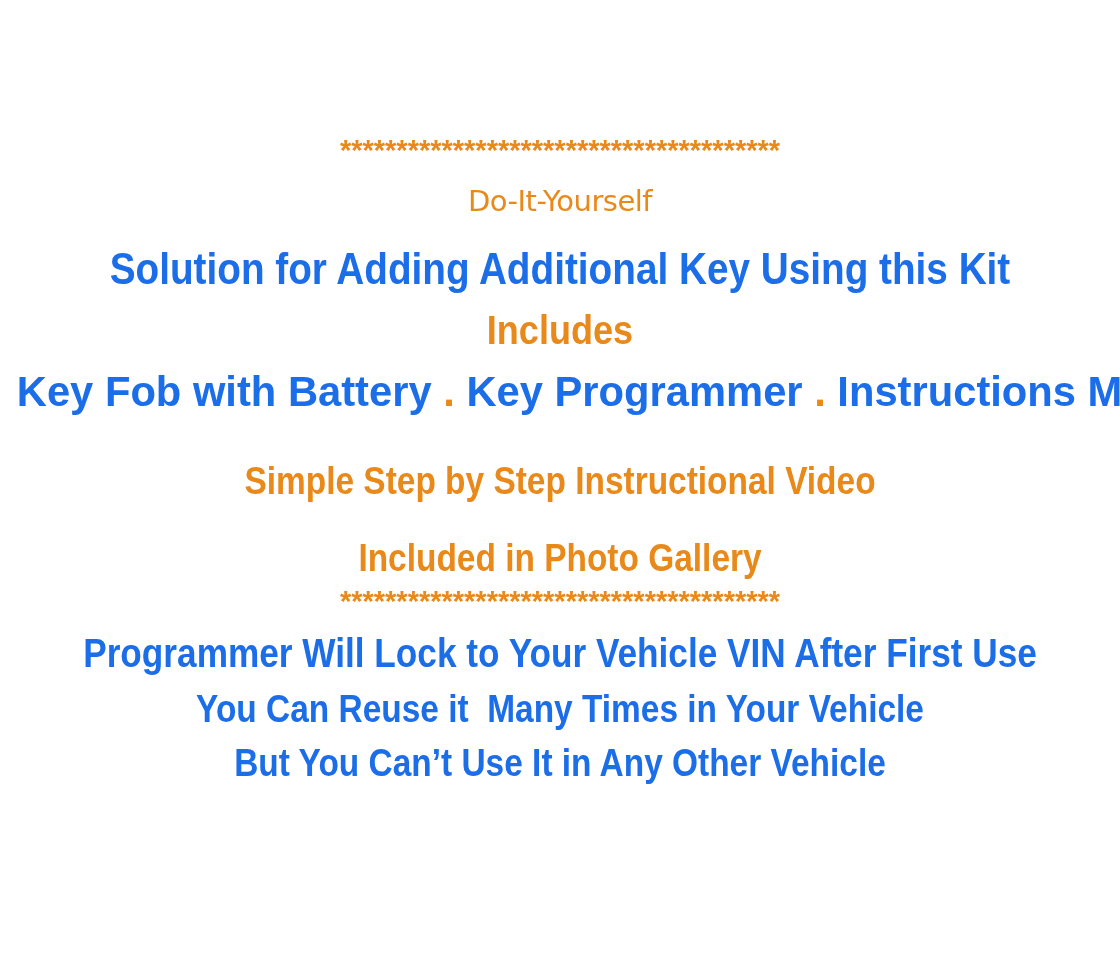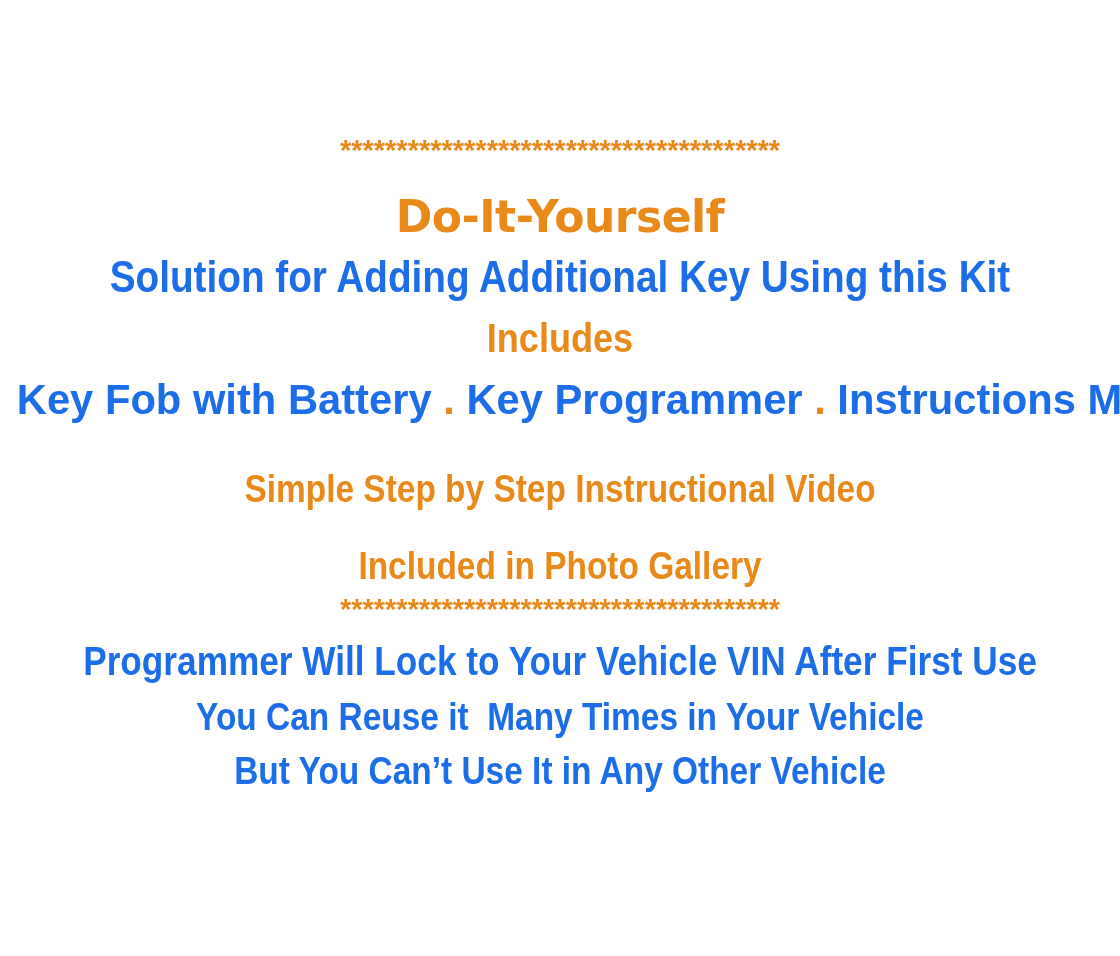--- a/index.html
+++ b/index.html
@@ -38,25 +38,25 @@
     line-height: 0.75;
     height: 30px;
     font-family: "Liberation Sans", sans-serif;
     font-weight: bold;
     overflow: hidden;
   }
 
   
   .headline-diy {
     color: #E8891A;
-    font-size: 44px;
+    font-size: 29px;
     font-family: "DejaVu Sans", sans-serif;
-    font-weight: bold;
+    font-weight: normal;
     letter-spacing: -0.5px;
-    margin-top: 25px;
+    margin-top: 17px;
     height: 56px;
   }
 
   
   .cond {
     font-family: "Liberation Sans Narrow", "Liberation Sans", sans-serif;
     transform: scaleX(0.88);
     transform-origin: center center;
   }
 

